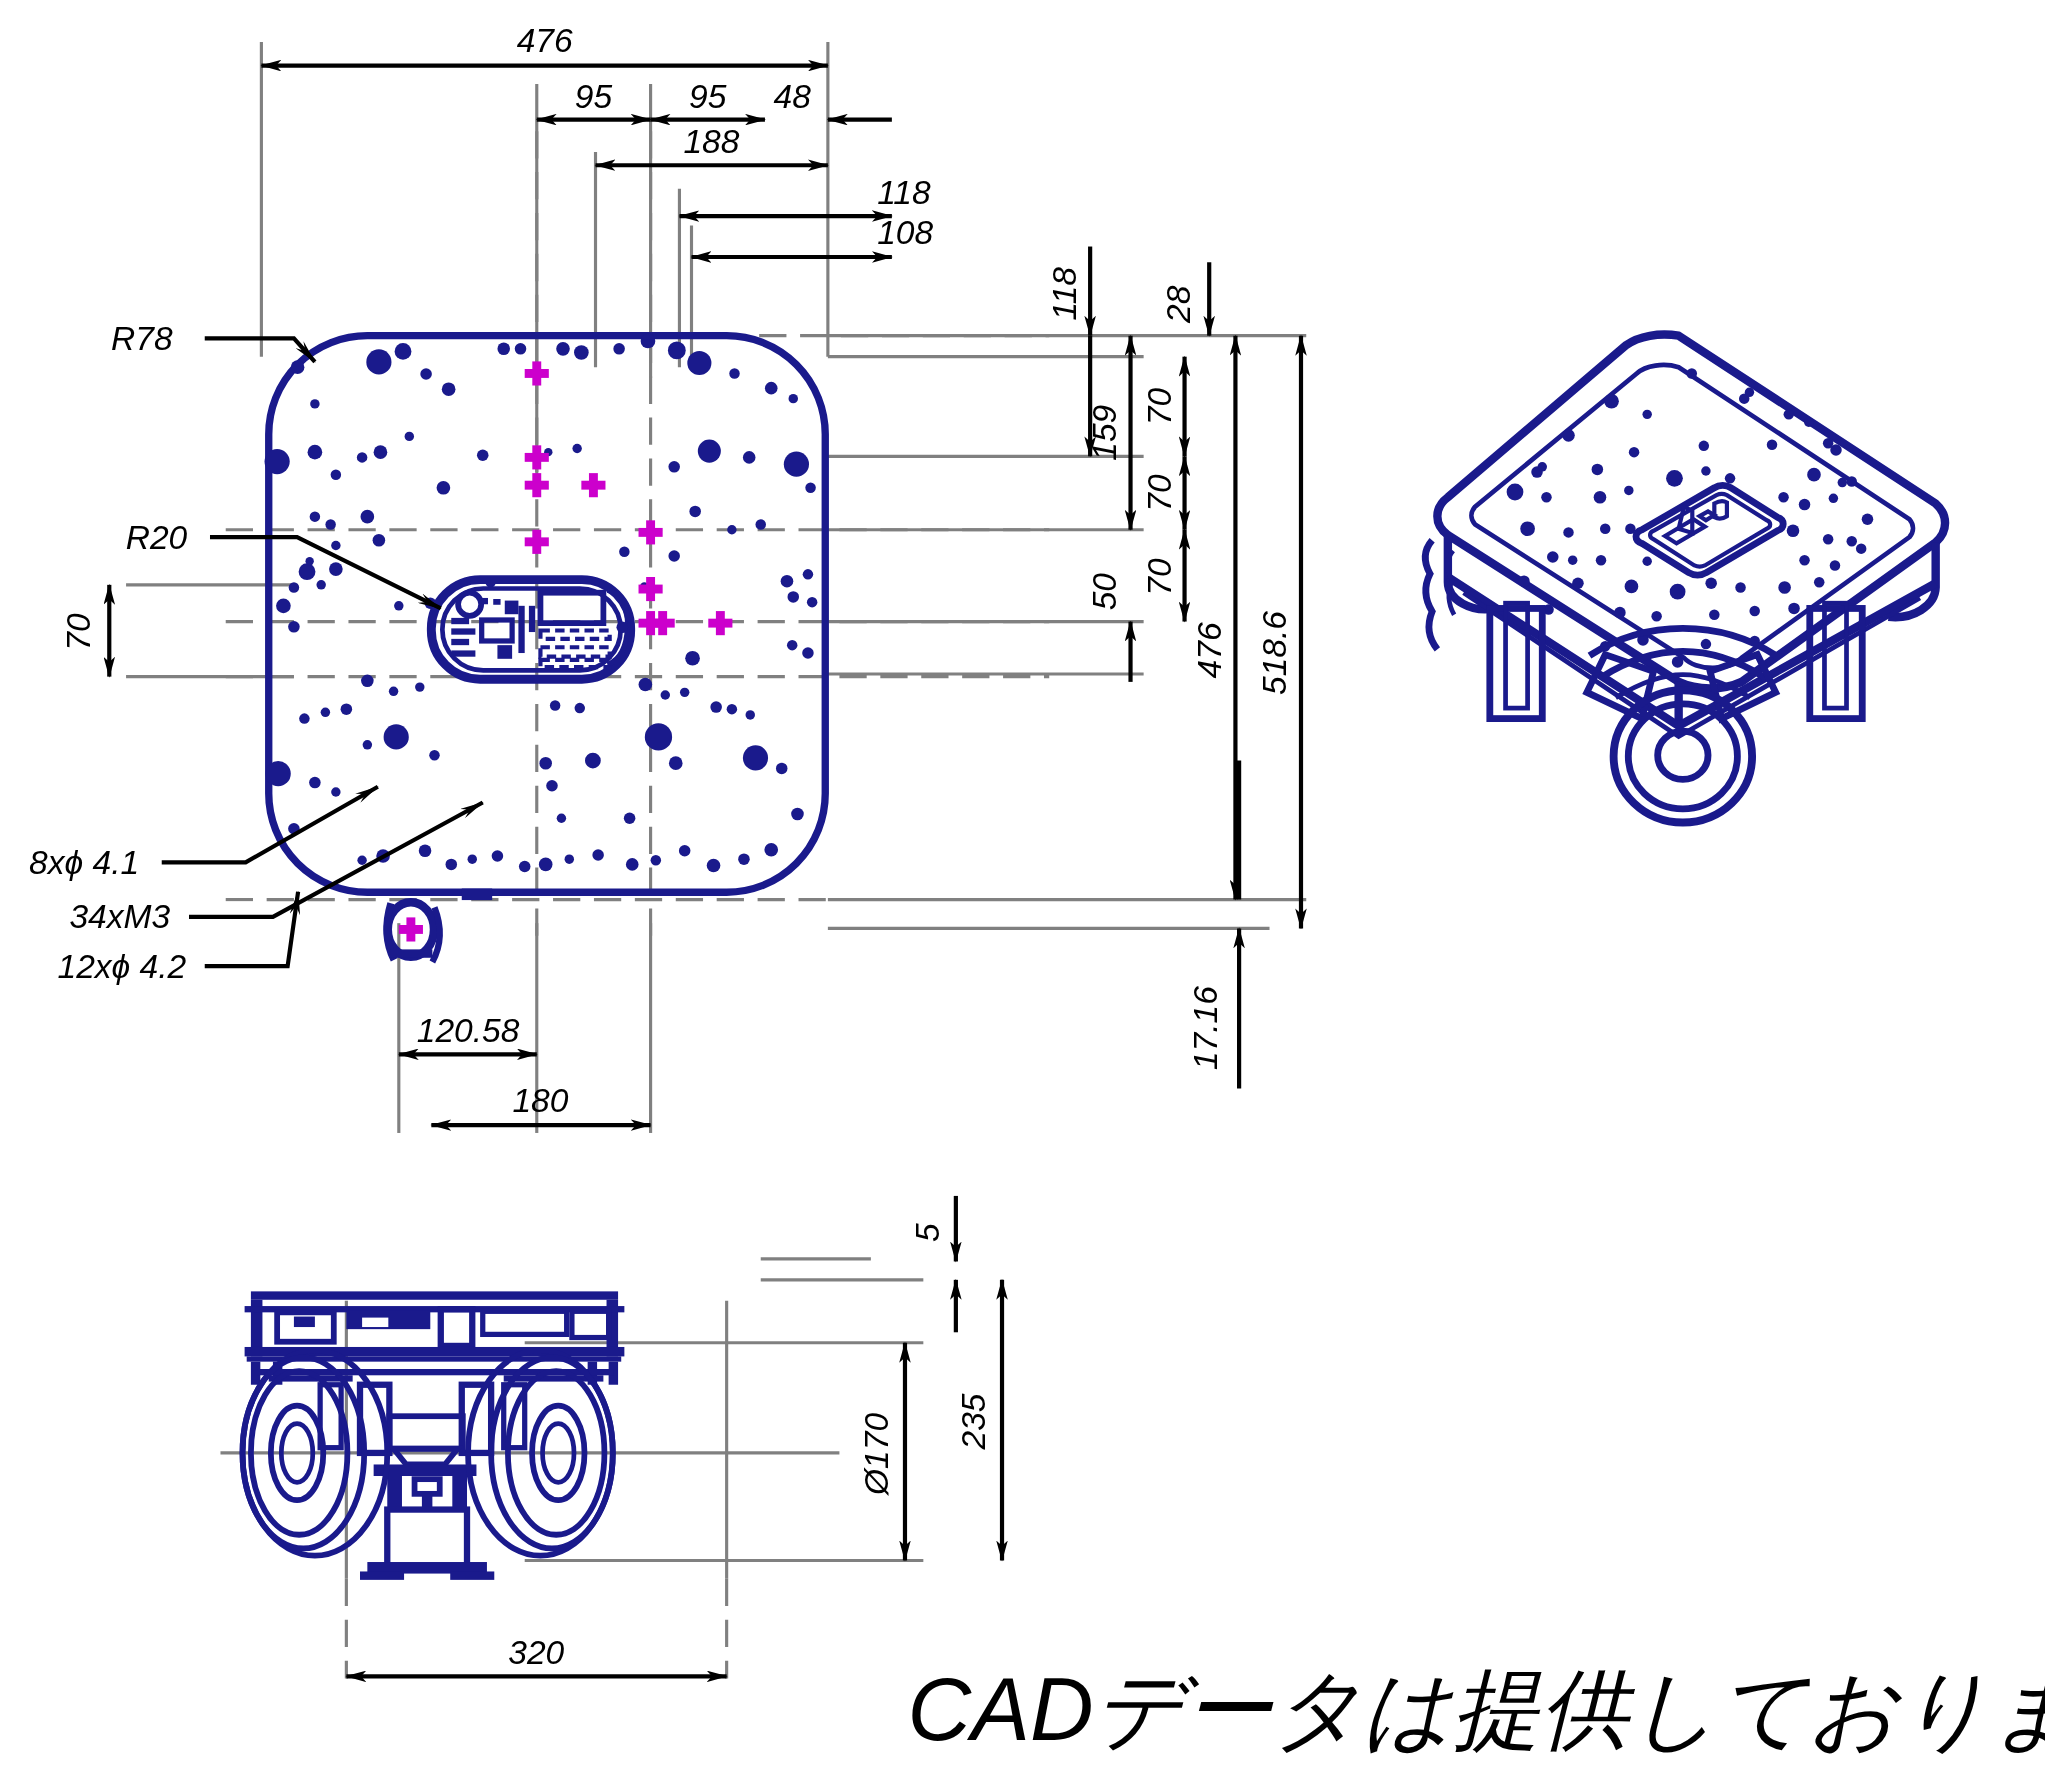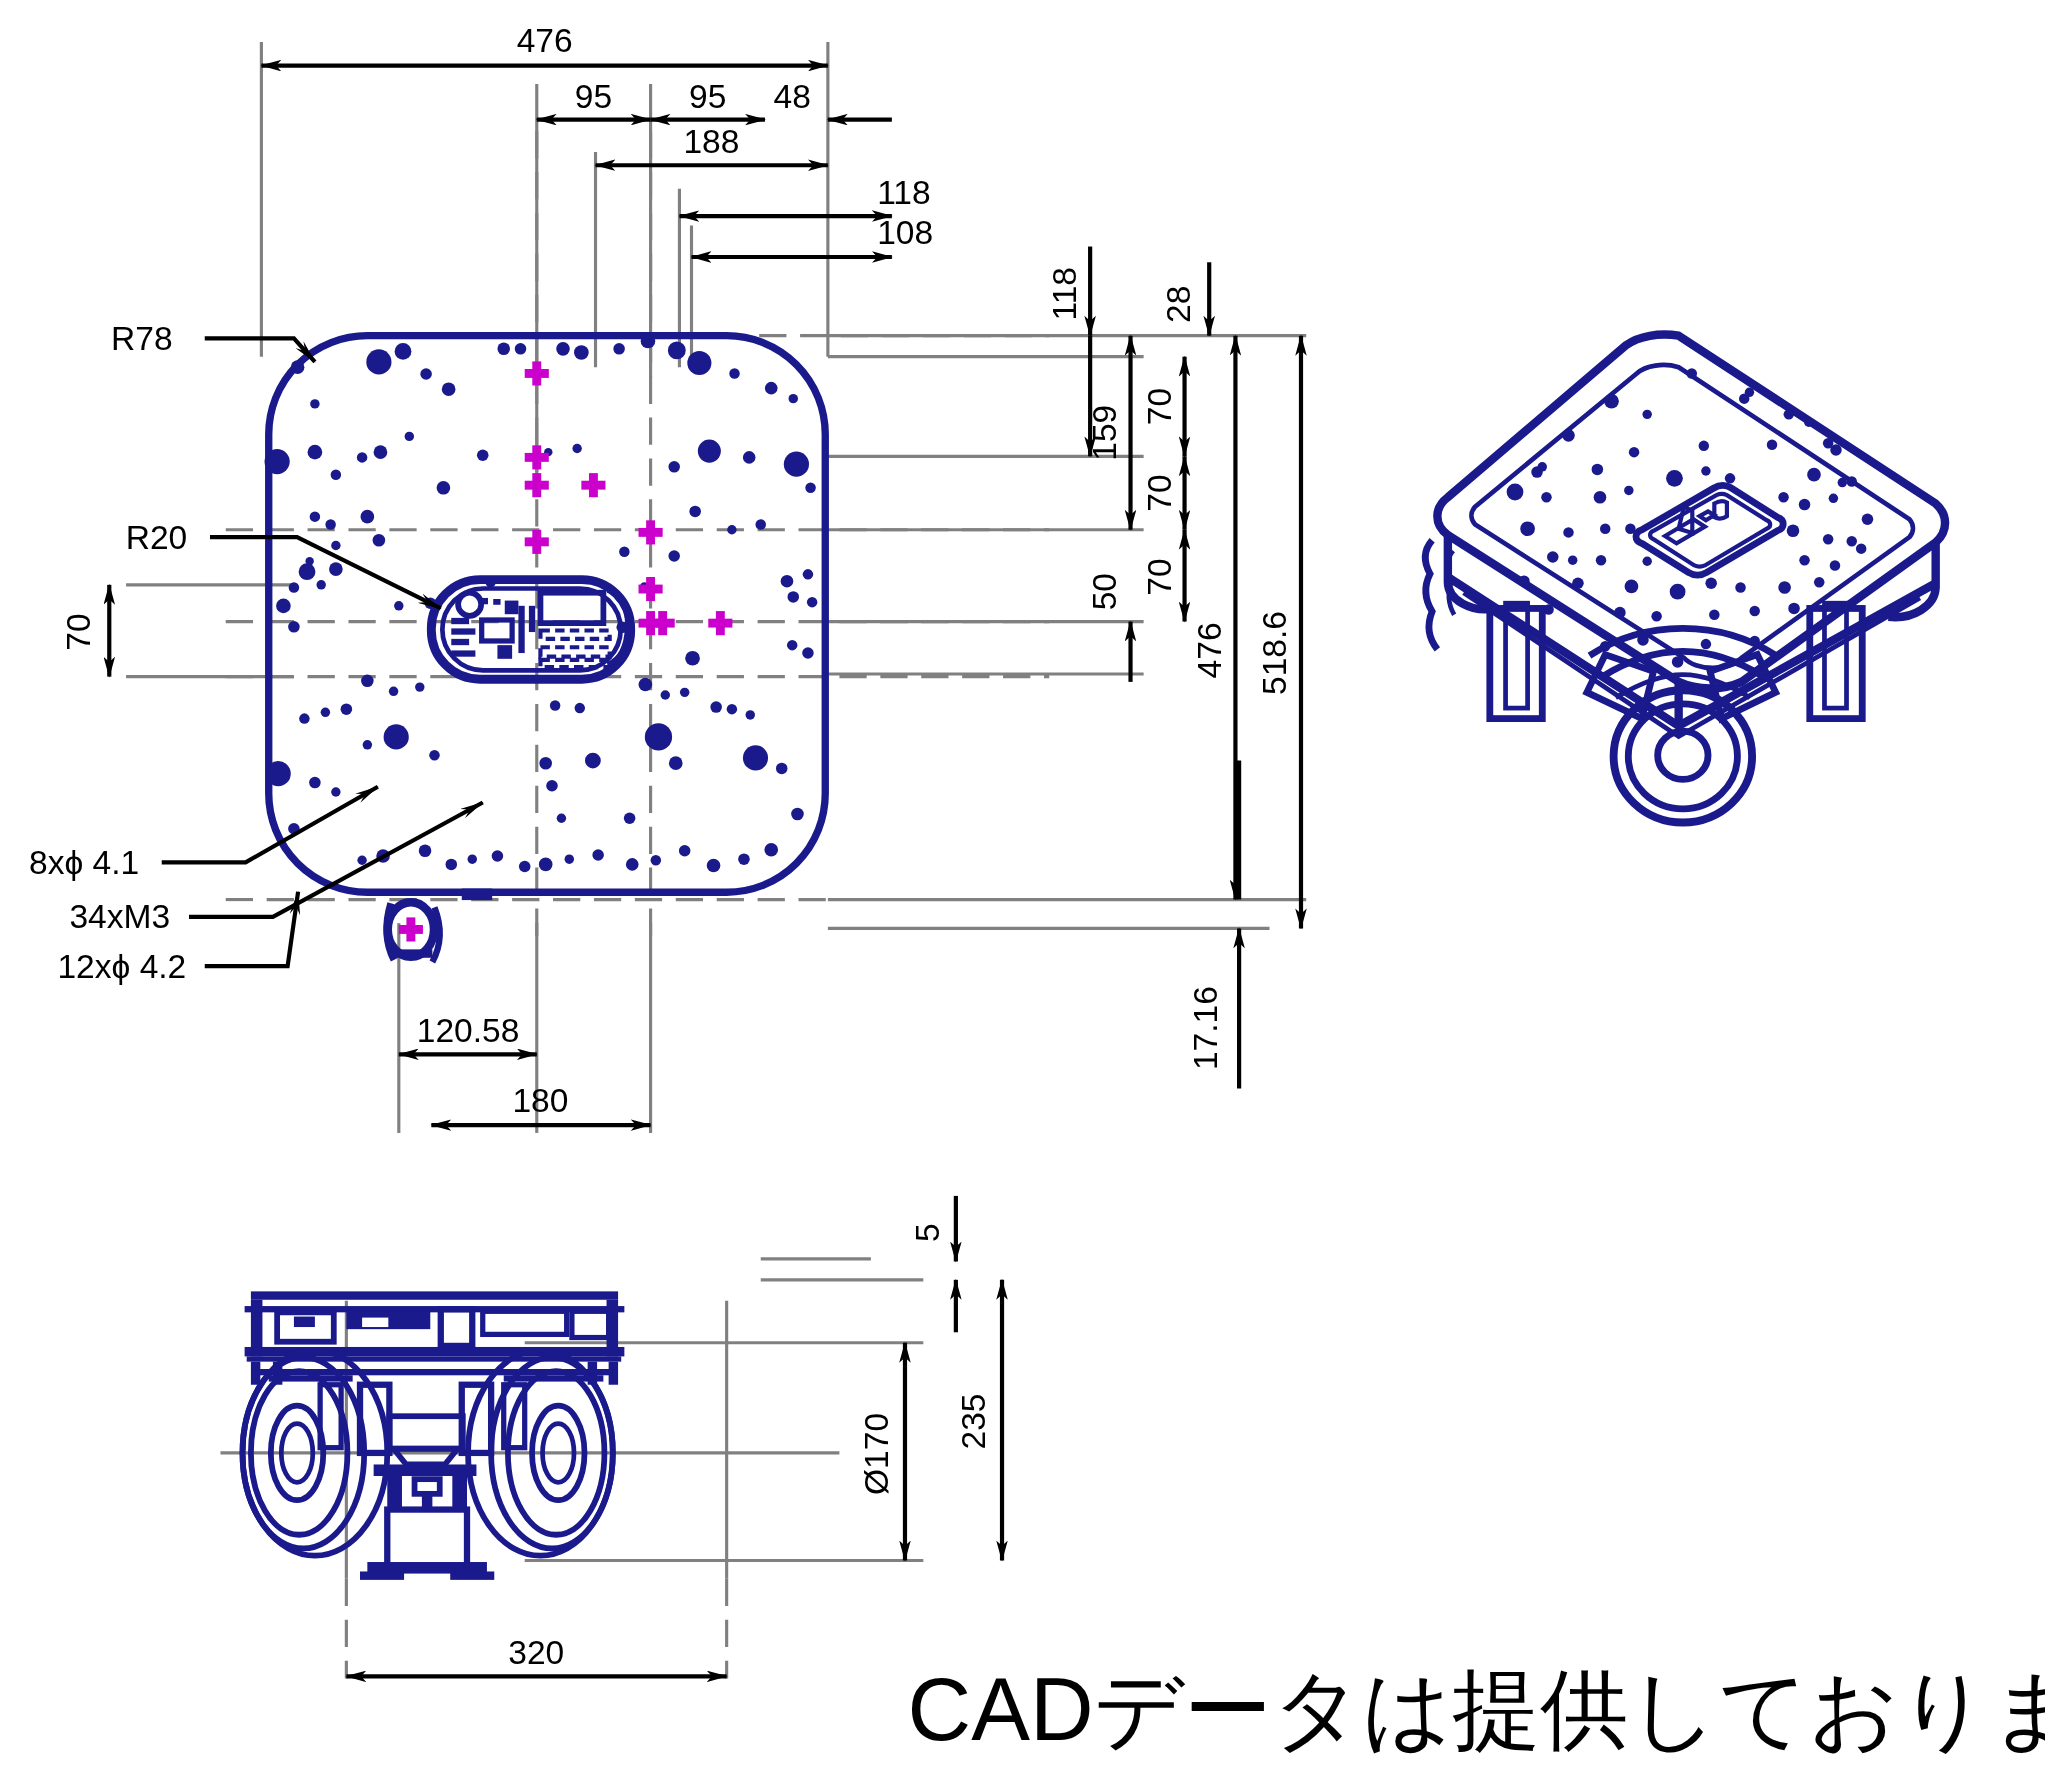--- a/index.html
+++ b/index.html
@@ -1,19 +1,19 @@
 <!DOCTYPE html>
 <html style="font-size:8.4px"><head>
 <meta charset="utf-8">
 <title>Robot Base Technical Drawing</title>
 <style>
   html,body{margin:0;padding:0;background:#ffffff;}
   body{width:2046px;height:1786px;position:relative;overflow:hidden;
        font-family:"Liberation Sans","DejaVu Sans",sans-serif;}
-  #sheet{position:absolute;inset:0;width:2046px;height:1352px;}
+  #sheet{position:absolute;inset:0;width:2046px;height:1352px;font-style:italic;}
   svg{display:block;}
   text{font-family:"Liberation Sans","DejaVu Sans",sans-serif;fill:#000;}
   .dimtxt{font-size:64px;}
   .leadtxt{font-size:64px;}
   .jp{font-size:168px;}
 </style>
 </head>
 <body>
 
 <div id="sheet">

